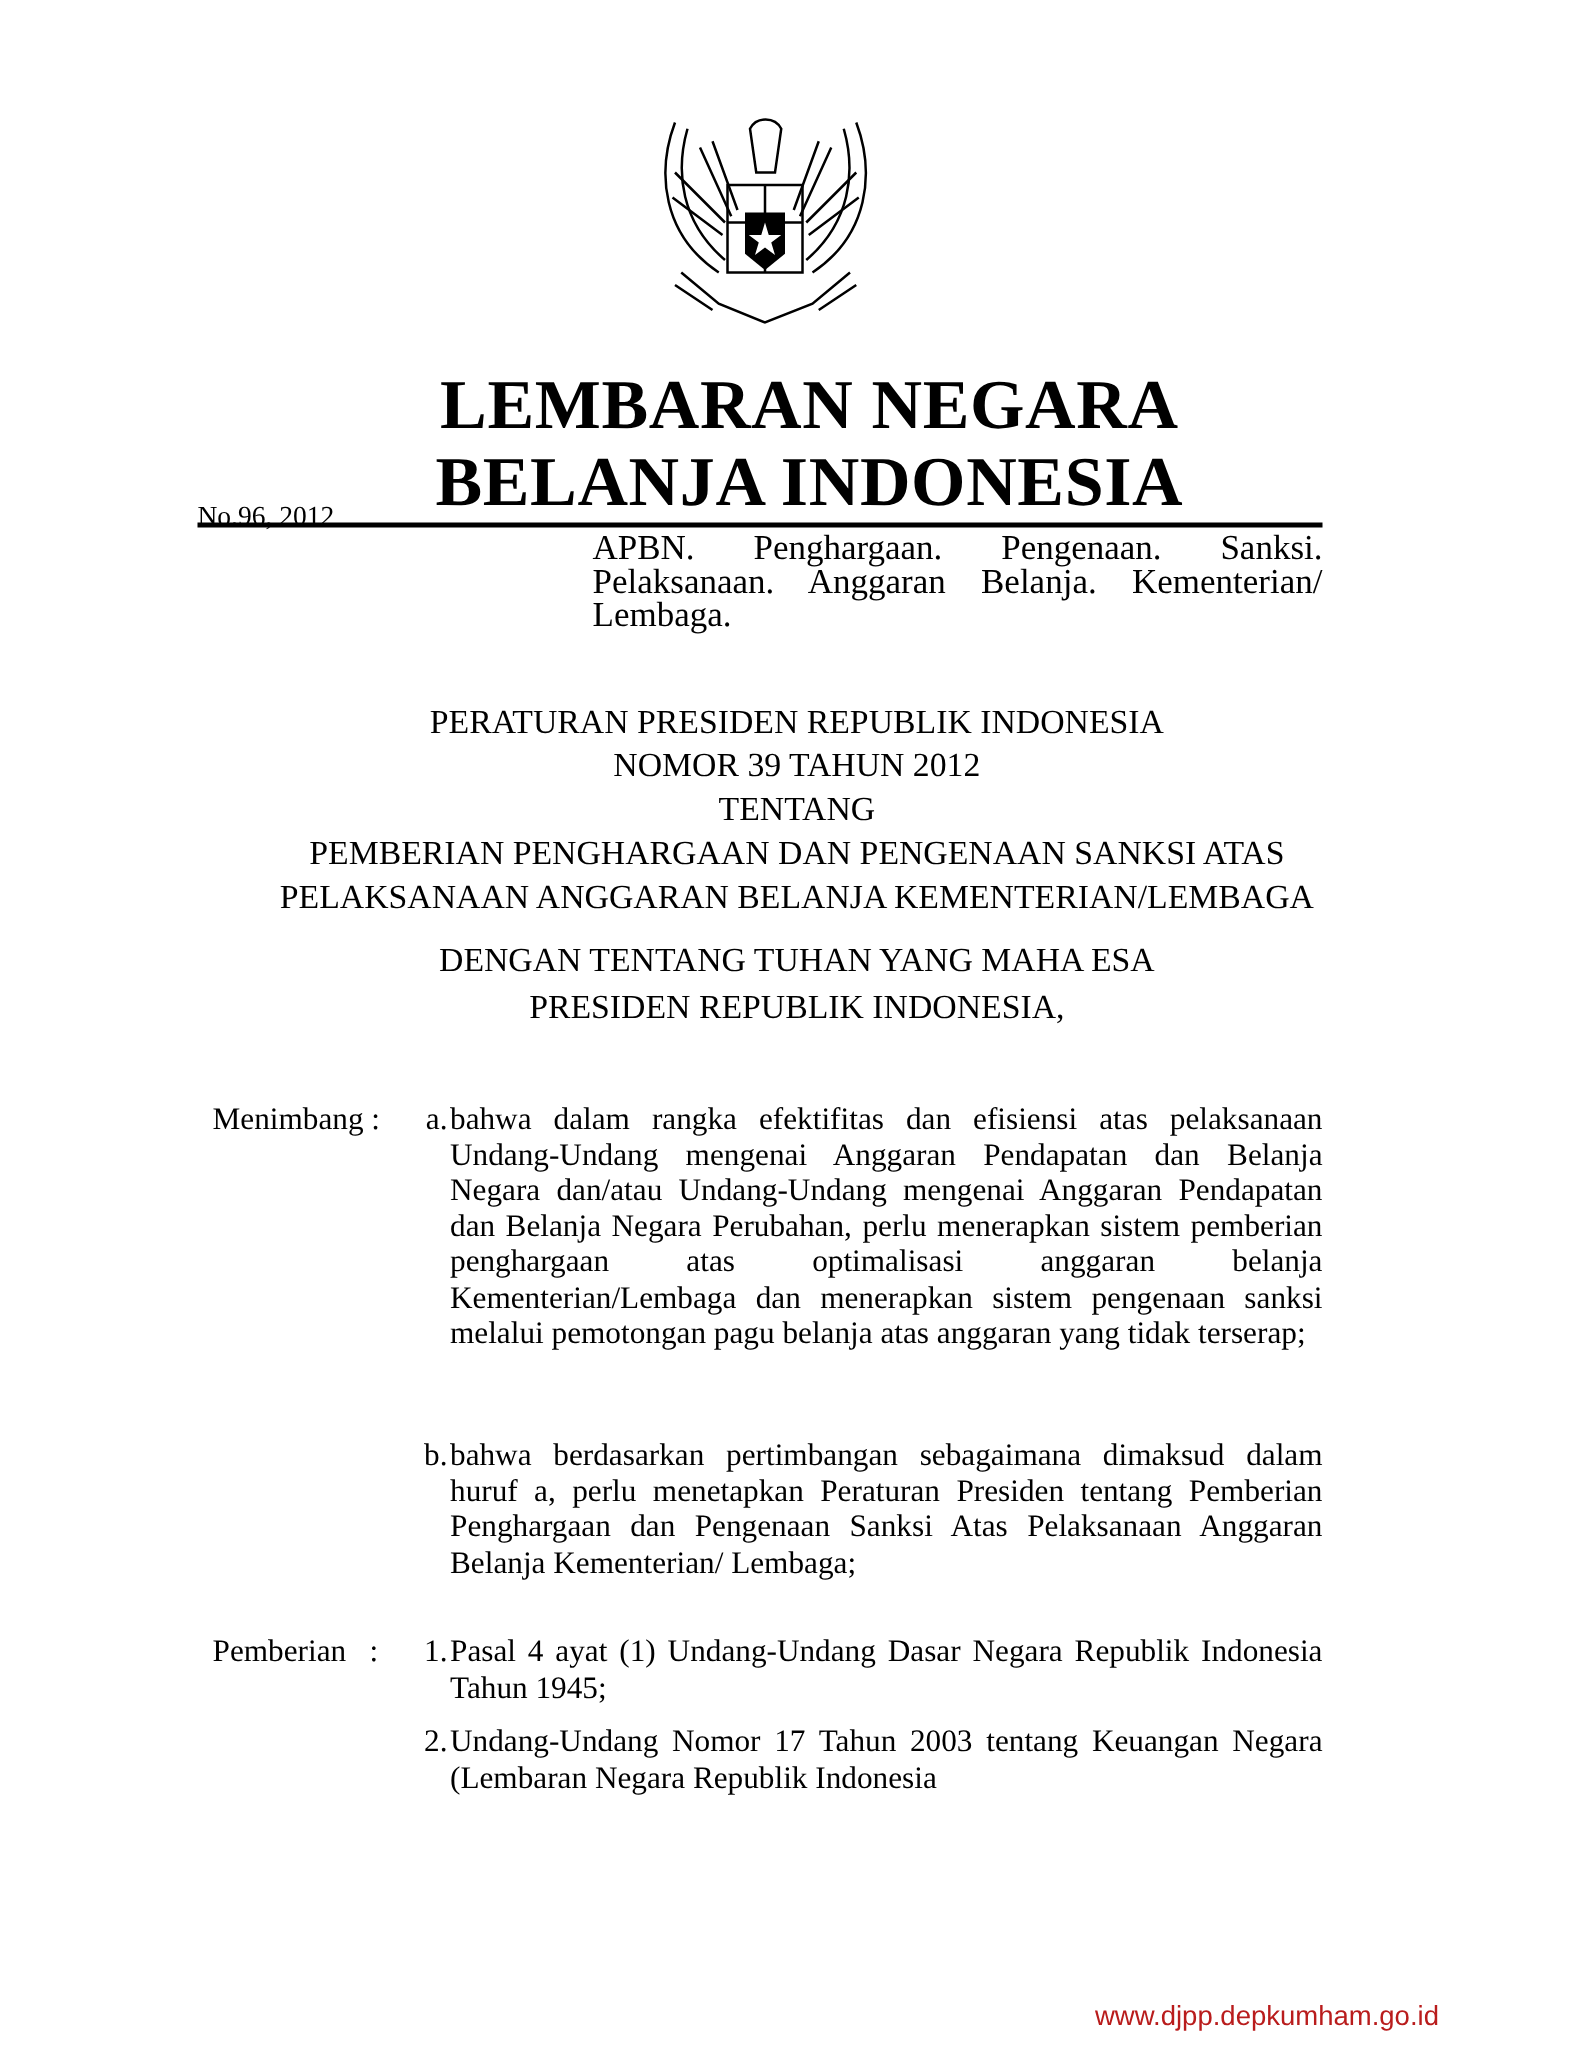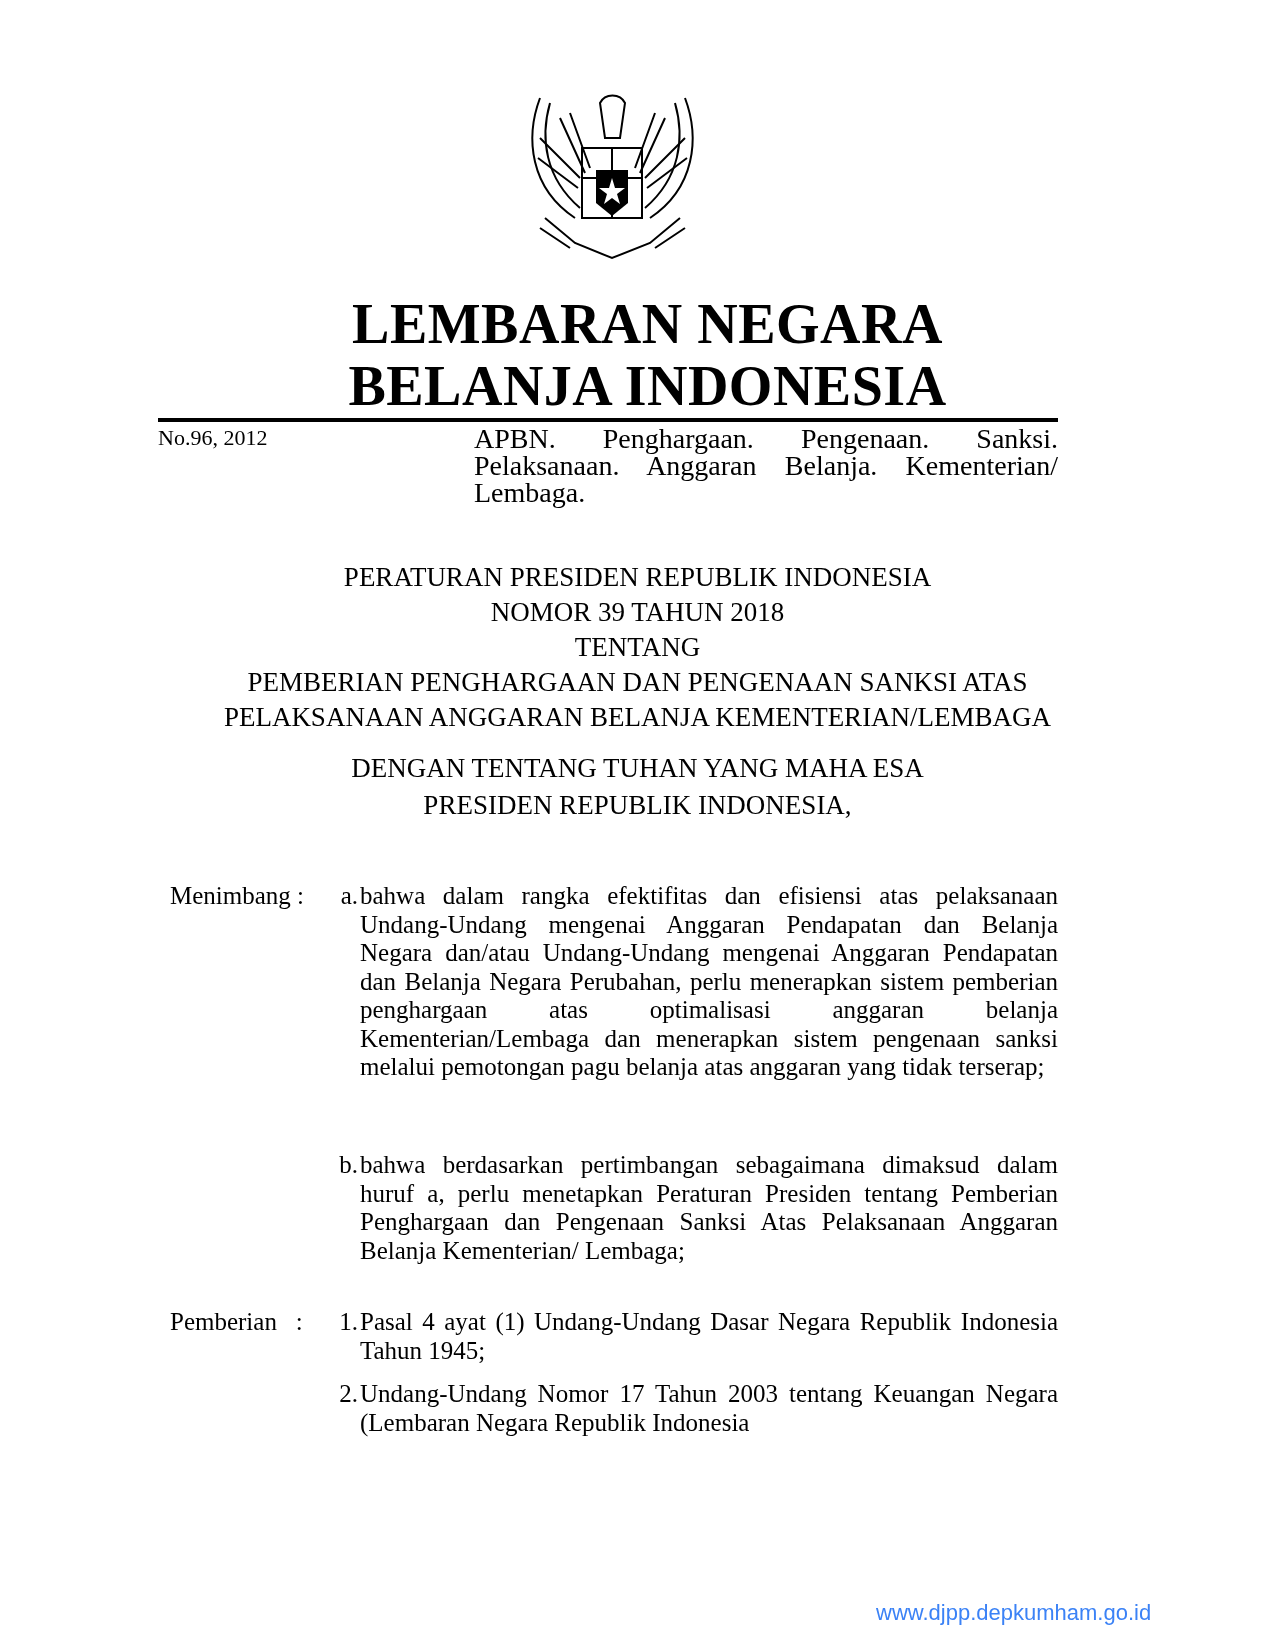--- a/index.html
+++ b/index.html
@@ -3,30 +3,30 @@
 <meta charset="utf-8">
 <style>
   html, body { margin:0; padding:0; background:#ffffff; }
   body { width:1275px; height:1650px; position:relative; overflow:hidden;
          font-family:"Liberation Serif","DejaVu Serif",serif; color:#000; }
   .emblem { position:absolute; left:520px; top:78px; width:185px; height:190px; }
   .big-title { position:absolute; left:0; width:1275px; text-align:center;
                font-weight:bold; font-size:56px; letter-spacing:0.5px; line-height:1;margin-left:10px; }
   .t1 { top:296px; } .t2 { top:358px; }
   .rule { position:absolute; left:158px; top:418px; width:900px; height:4px; background:#000; }
-  .meta-no { position:absolute; left:158px; top:425px; font-size:22px;text-align:center; }
+  .meta-no { position:absolute; left:158px; top:400px; font-size:22px;text-align:center; }
   .meta-subj { position:absolute; left:474px; top:425px; width:584px; font-size:28px;
                line-height:27px; text-align:justify; text-align-last:left; }
   .center { position:absolute; left:0; width:1275px; text-align:center; font-size:27px; }
   .row { position:absolute; left:158px; width:900px; font-size:25px; line-height:28.5px; }
   .label { position:absolute; left:12px; top:0; }
   .num { position:absolute; width:60px; text-align:right; top:0; }
   .body-text { position:absolute; left:202px; width:698px; text-align:justify; }
   .footer-url { position:absolute; left:876px; top:1600px; font-family:"Liberation Sans","DejaVu Sans",sans-serif;
-                font-size:22px; color:#3b82f6;text-align:center; }
+                font-size:22px; color:#b91c1c;text-align:center; }
 </style>
 </head>
 <body>
 
 <svg class="emblem" viewBox="0 0 185 190">
   <g fill="none" stroke="#000" stroke-width="2">
     <path d="M20 20 C5 60 10 110 55 140"></path>
     <path d="M30 25 C20 60 25 100 60 130"></path>
     <path d="M165 20 C180 60 175 110 130 140"></path>
     <path d="M155 25 C165 60 160 100 125 130"></path>
@@ -44,21 +44,21 @@
 </svg>
 
 <div class="big-title t1">LEMBARAN NEGARA</div>
 <div class="big-title t2">BELANJA INDONESIA</div>
 <div class="rule"></div>
 
 <div class="meta-no">No.96, 2012</div>
 <div class="meta-subj">APBN. Penghargaan. Pengenaan. Sanksi. Pelaksanaan. Anggaran Belanja. Kementerian/ Lembaga.</div>
 
 <div class="center" style="top:562px">PERATURAN PRESIDEN REPUBLIK INDONESIA</div>
-<div class="center" style="top:597px">NOMOR 39 TAHUN 2018</div>
+<div class="center" style="top:597px">NOMOR 39 TAHUN 2012</div>
 <div class="center" style="top:632px">TENTANG</div>
 <div class="center" style="top:667px">PEMBERIAN PENGHARGAAN DAN PENGENAAN SANKSI ATAS</div>
 <div class="center" style="top:702px">PELAKSANAAN ANGGARAN BELANJA KEMENTERIAN/LEMBAGA</div>
 <div class="center" style="top:753px">DENGAN TENTANG TUHAN YANG MAHA ESA</div>
 <div class="center" style="top:790px">PRESIDEN REPUBLIK INDONESIA,</div>
 
 <div class="row" style="top:882px">
   <span class="label">Menimbang : </span>
   <span class="num" style="left:140px">a.</span>
   <div class="body-text">bahwa dalam rangka efektifitas dan efisiensi atas pelaksanaan Undang-Undang mengenai Anggaran Pendapatan dan Belanja Negara dan/atau Undang-Undang mengenai Anggaran Pendapatan dan Belanja Negara Perubahan, perlu menerapkan sistem pemberian penghargaan atas optimalisasi anggaran belanja Kementerian/Lembaga dan menerapkan sistem pengenaan sanksi melalui pemotongan pagu belanja atas anggaran yang tidak terserap;</div>

